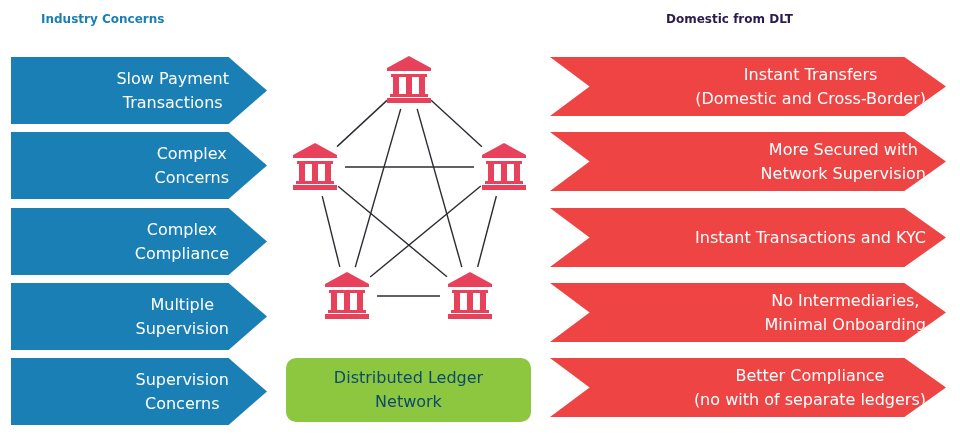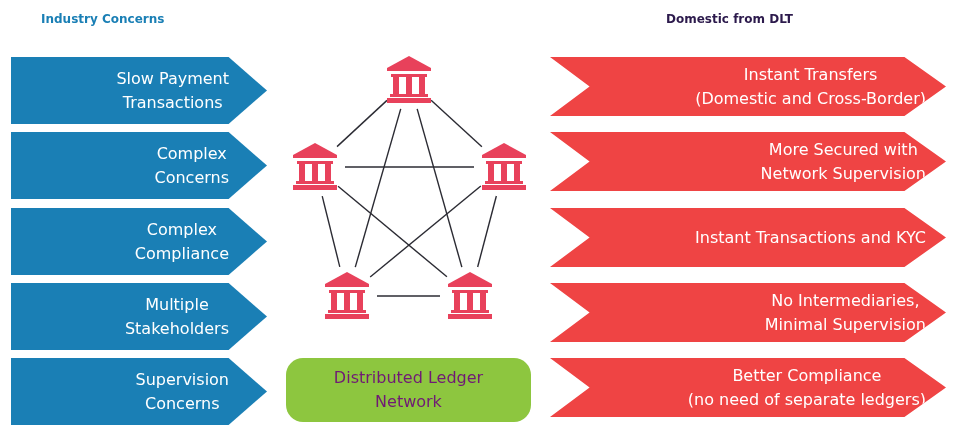--- a/index.html
+++ b/index.html
@@ -11,21 +11,21 @@
   .shape { position: absolute; display: flex; align-items: center; justify-content: flex-end;
            text-align: center; color: #ffffff; font-size: 16px; line-height: 24px; }
   .concern { left: 11px; width: 256px; height: 67px; background: #1a7fb5;
              clip-path: polygon(0 0, 85% 0, 100% 50%, 85% 100%, 0 100%);
              padding-right: 38px; box-sizing: border-box; }
   .benefit { left: 550px; width: 396px; height: 59px; background: #ef4444;
              clip-path: polygon(0 0, 89.5% 0, 100% 50%, 89.5% 100%, 0 100%, 10% 50%);
              padding-left: 20px; padding-right: 20px; box-sizing: border-box; }
   .txt { white-space: pre-line; }
   #ledger-box { position: absolute; left: 286px; top: 358px; width: 245px; height: 64px;
-                background: #8dc63f; border-radius: 17px; color: #701a75; font-size: 16px;
+                background: #8dc63f; border-radius: 10px; color: #0c4a6e; font-size: 16px;
                 line-height: 24px; display: flex; align-items: center; justify-content: center;
                 text-align: center; }
   #network { position: absolute; left: 0; top: 0; }
 </style>
 </head>
 <body>
 
 <div id="h-left" class="heading">Industry Concerns</div>
 <div id="h-right" class="heading">Domestic from DLT</div>
 
@@ -36,45 +36,45 @@
 <div class="shape concern" style="top:132px">
     <span class="txt">Complex
 Concerns</span>
   </div>
 <div class="shape concern" style="top:208px">
     <span class="txt">Complex
 Compliance</span>
   </div>
 <div class="shape concern" style="top:283px">
     <span class="txt">Multiple
-Stakeholders</span>
+Supervision</span>
   </div>
 <div class="shape concern" style="top:358px">
     <span class="txt">Supervision
 Concerns</span>
   </div>
 
 <div class="shape benefit" style="top:57px">
     <span class="txt">Instant Transfers
 (Domestic and Cross-Border)</span>
   </div>
 <div class="shape benefit" style="top:132px">
     <span class="txt">More Secured with
 Network Supervision</span>
   </div>
 <div class="shape benefit" style="top:208px">
     <span class="txt">Instant Transactions and KYC</span>
   </div>
 <div class="shape benefit" style="top:283px">
     <span class="txt">No Intermediaries,
-Minimal Supervision</span>
+Minimal Onboarding</span>
   </div>
 <div class="shape benefit" style="top:358px">
     <span class="txt">Better Compliance
-(no need of separate ledgers)</span>
+(no with of separate ledgers)</span>
   </div>
 
 <svg id="network" width="960" height="446">
   <g id="lines">
       <line x1="386.98285558994587" y1="100.37756982632672" x2="337.01714441005413" y2="146.62243017367328" stroke="#2b2b33" stroke-width="1.4"></line>
       <line x1="431.1242887094233" y1="100.26119071284027" x2="481.8757112905767" y2="146.7388092871597" stroke="#2b2b33" stroke-width="1.4"></line>
       <line x1="400.7231086334863" y1="108.83562153495102" x2="355.2768913665137" y2="267.16437846504897" stroke="#2b2b33" stroke-width="1.4"></line>
       <line x1="417.1533284731123" y1="108.87080246216817" x2="461.8466715268877" y2="267.1291975378318" stroke="#2b2b33" stroke-width="1.4"></line>
       <line x1="345" y1="167" x2="474" y2="167" stroke="#2b2b33" stroke-width="1.4"></line>
       <line x1="322.222946734158" y1="196.11750402207437" x2="339.777053265842" y2="266.88249597792566" stroke="#2b2b33" stroke-width="1.4"></line>

